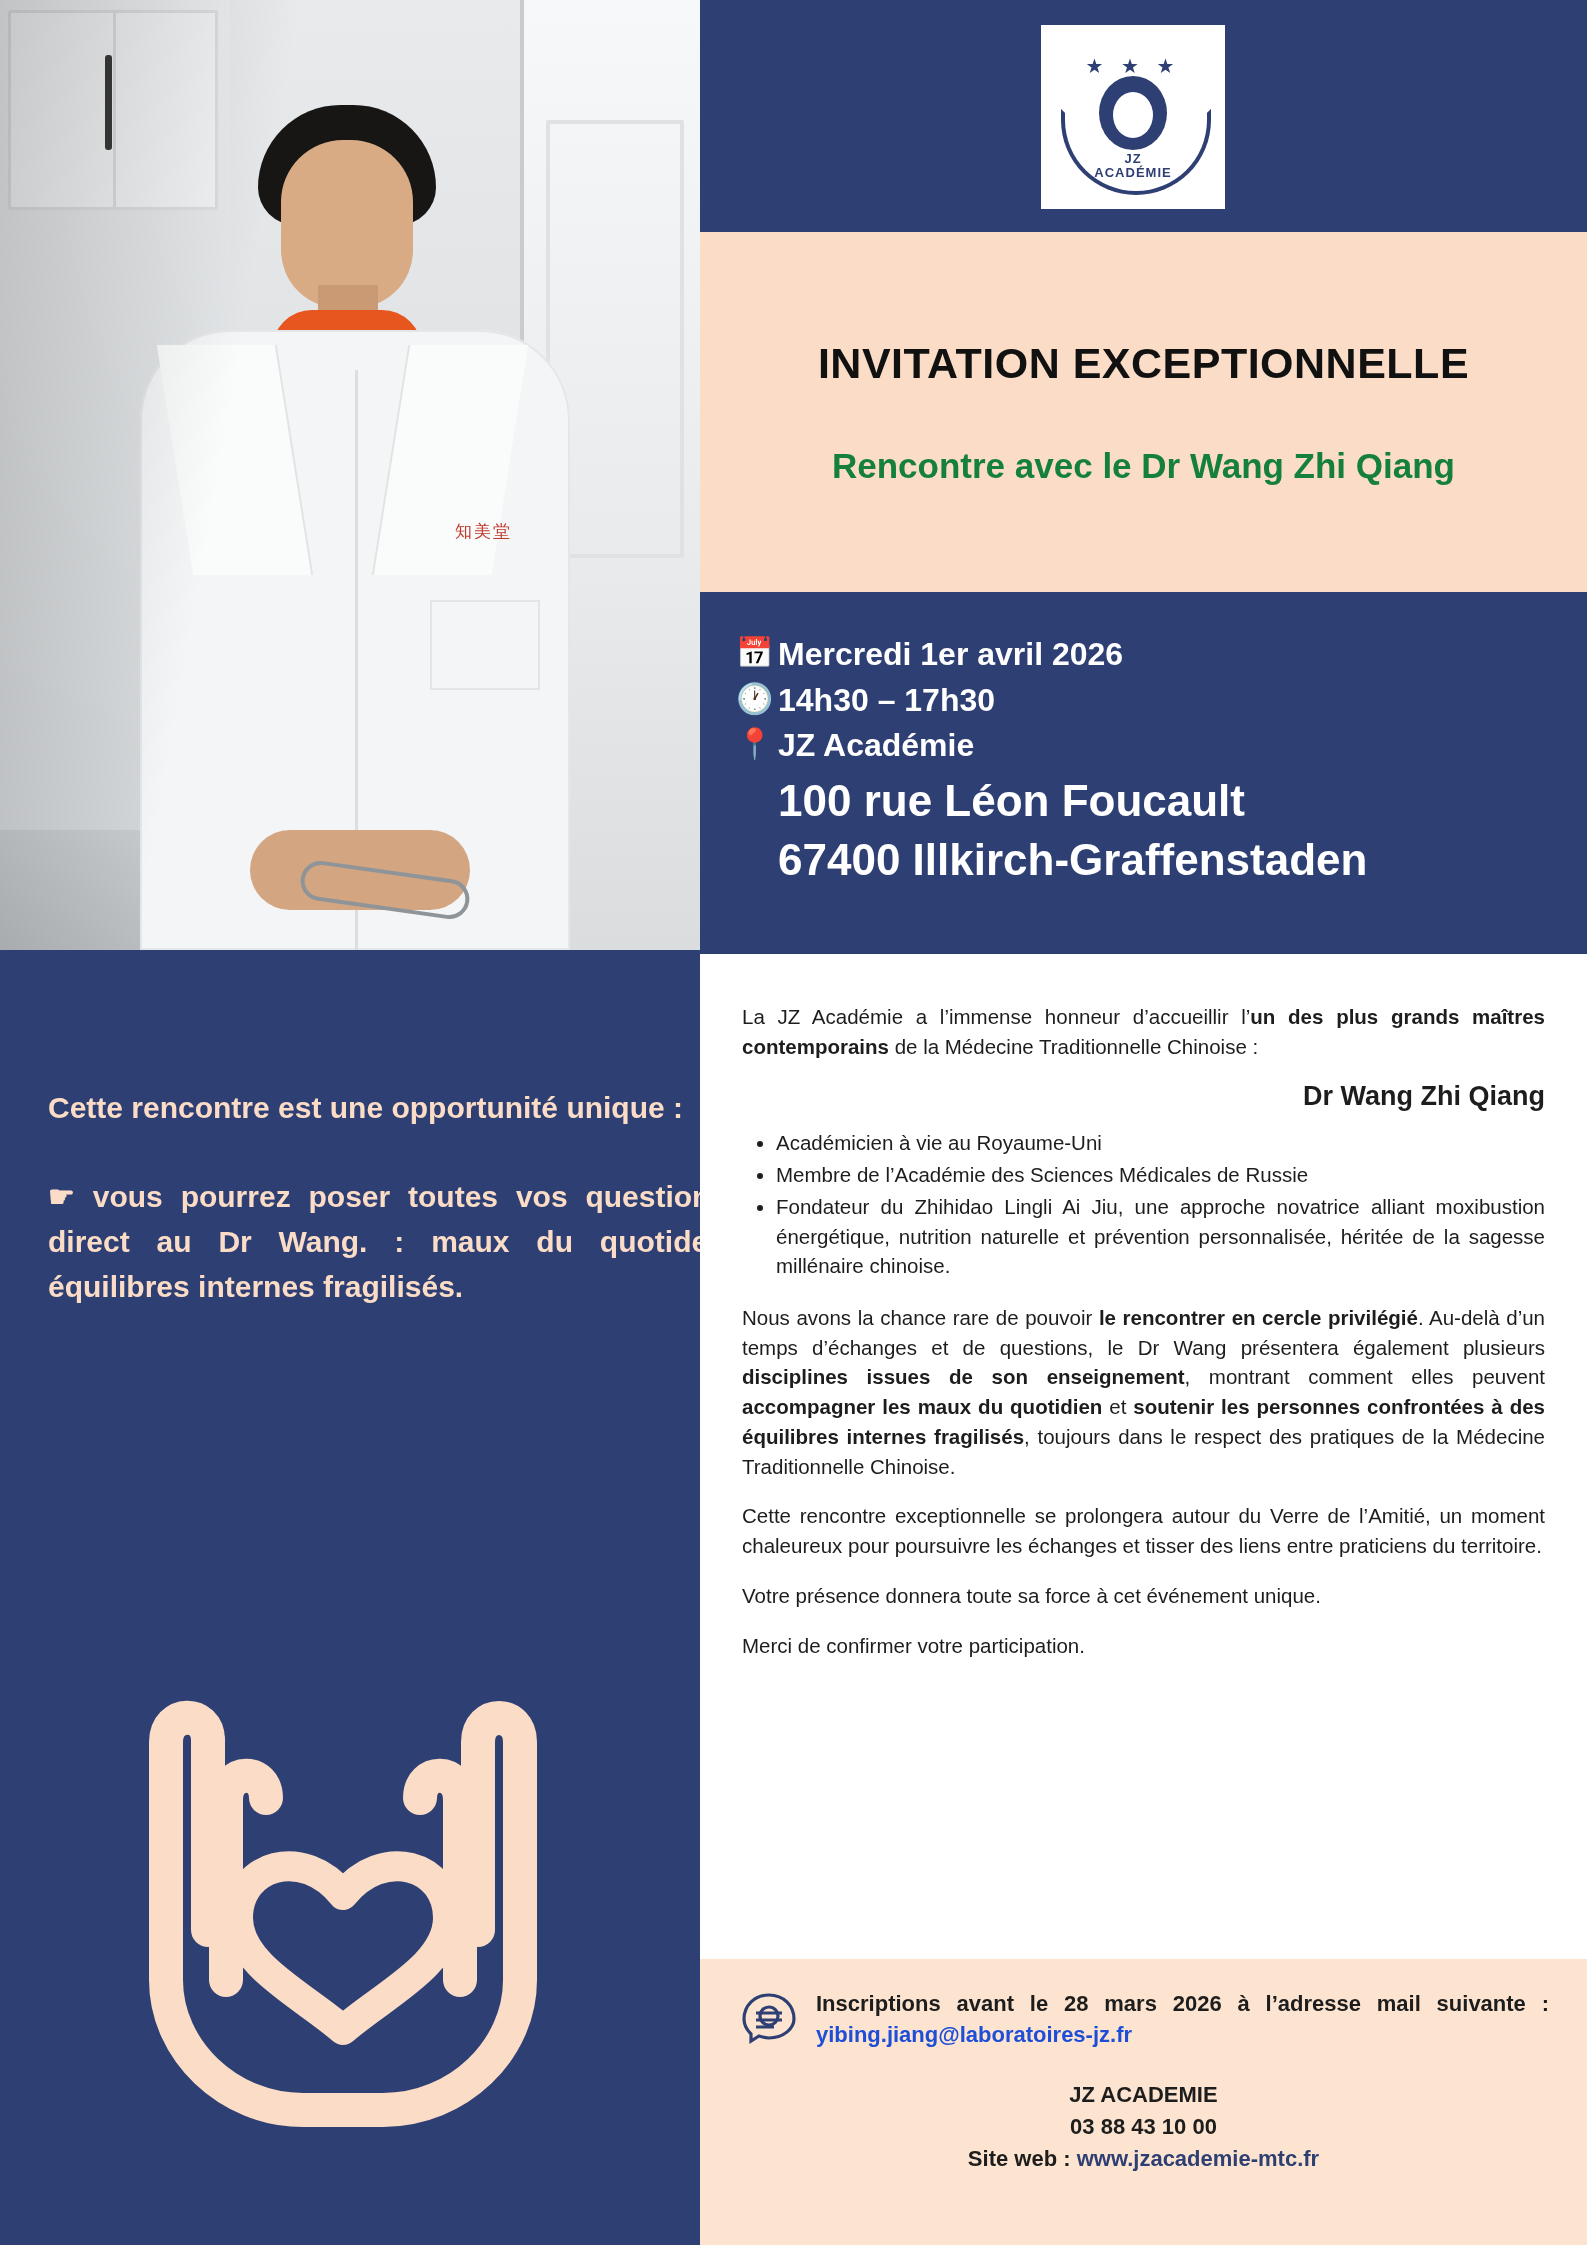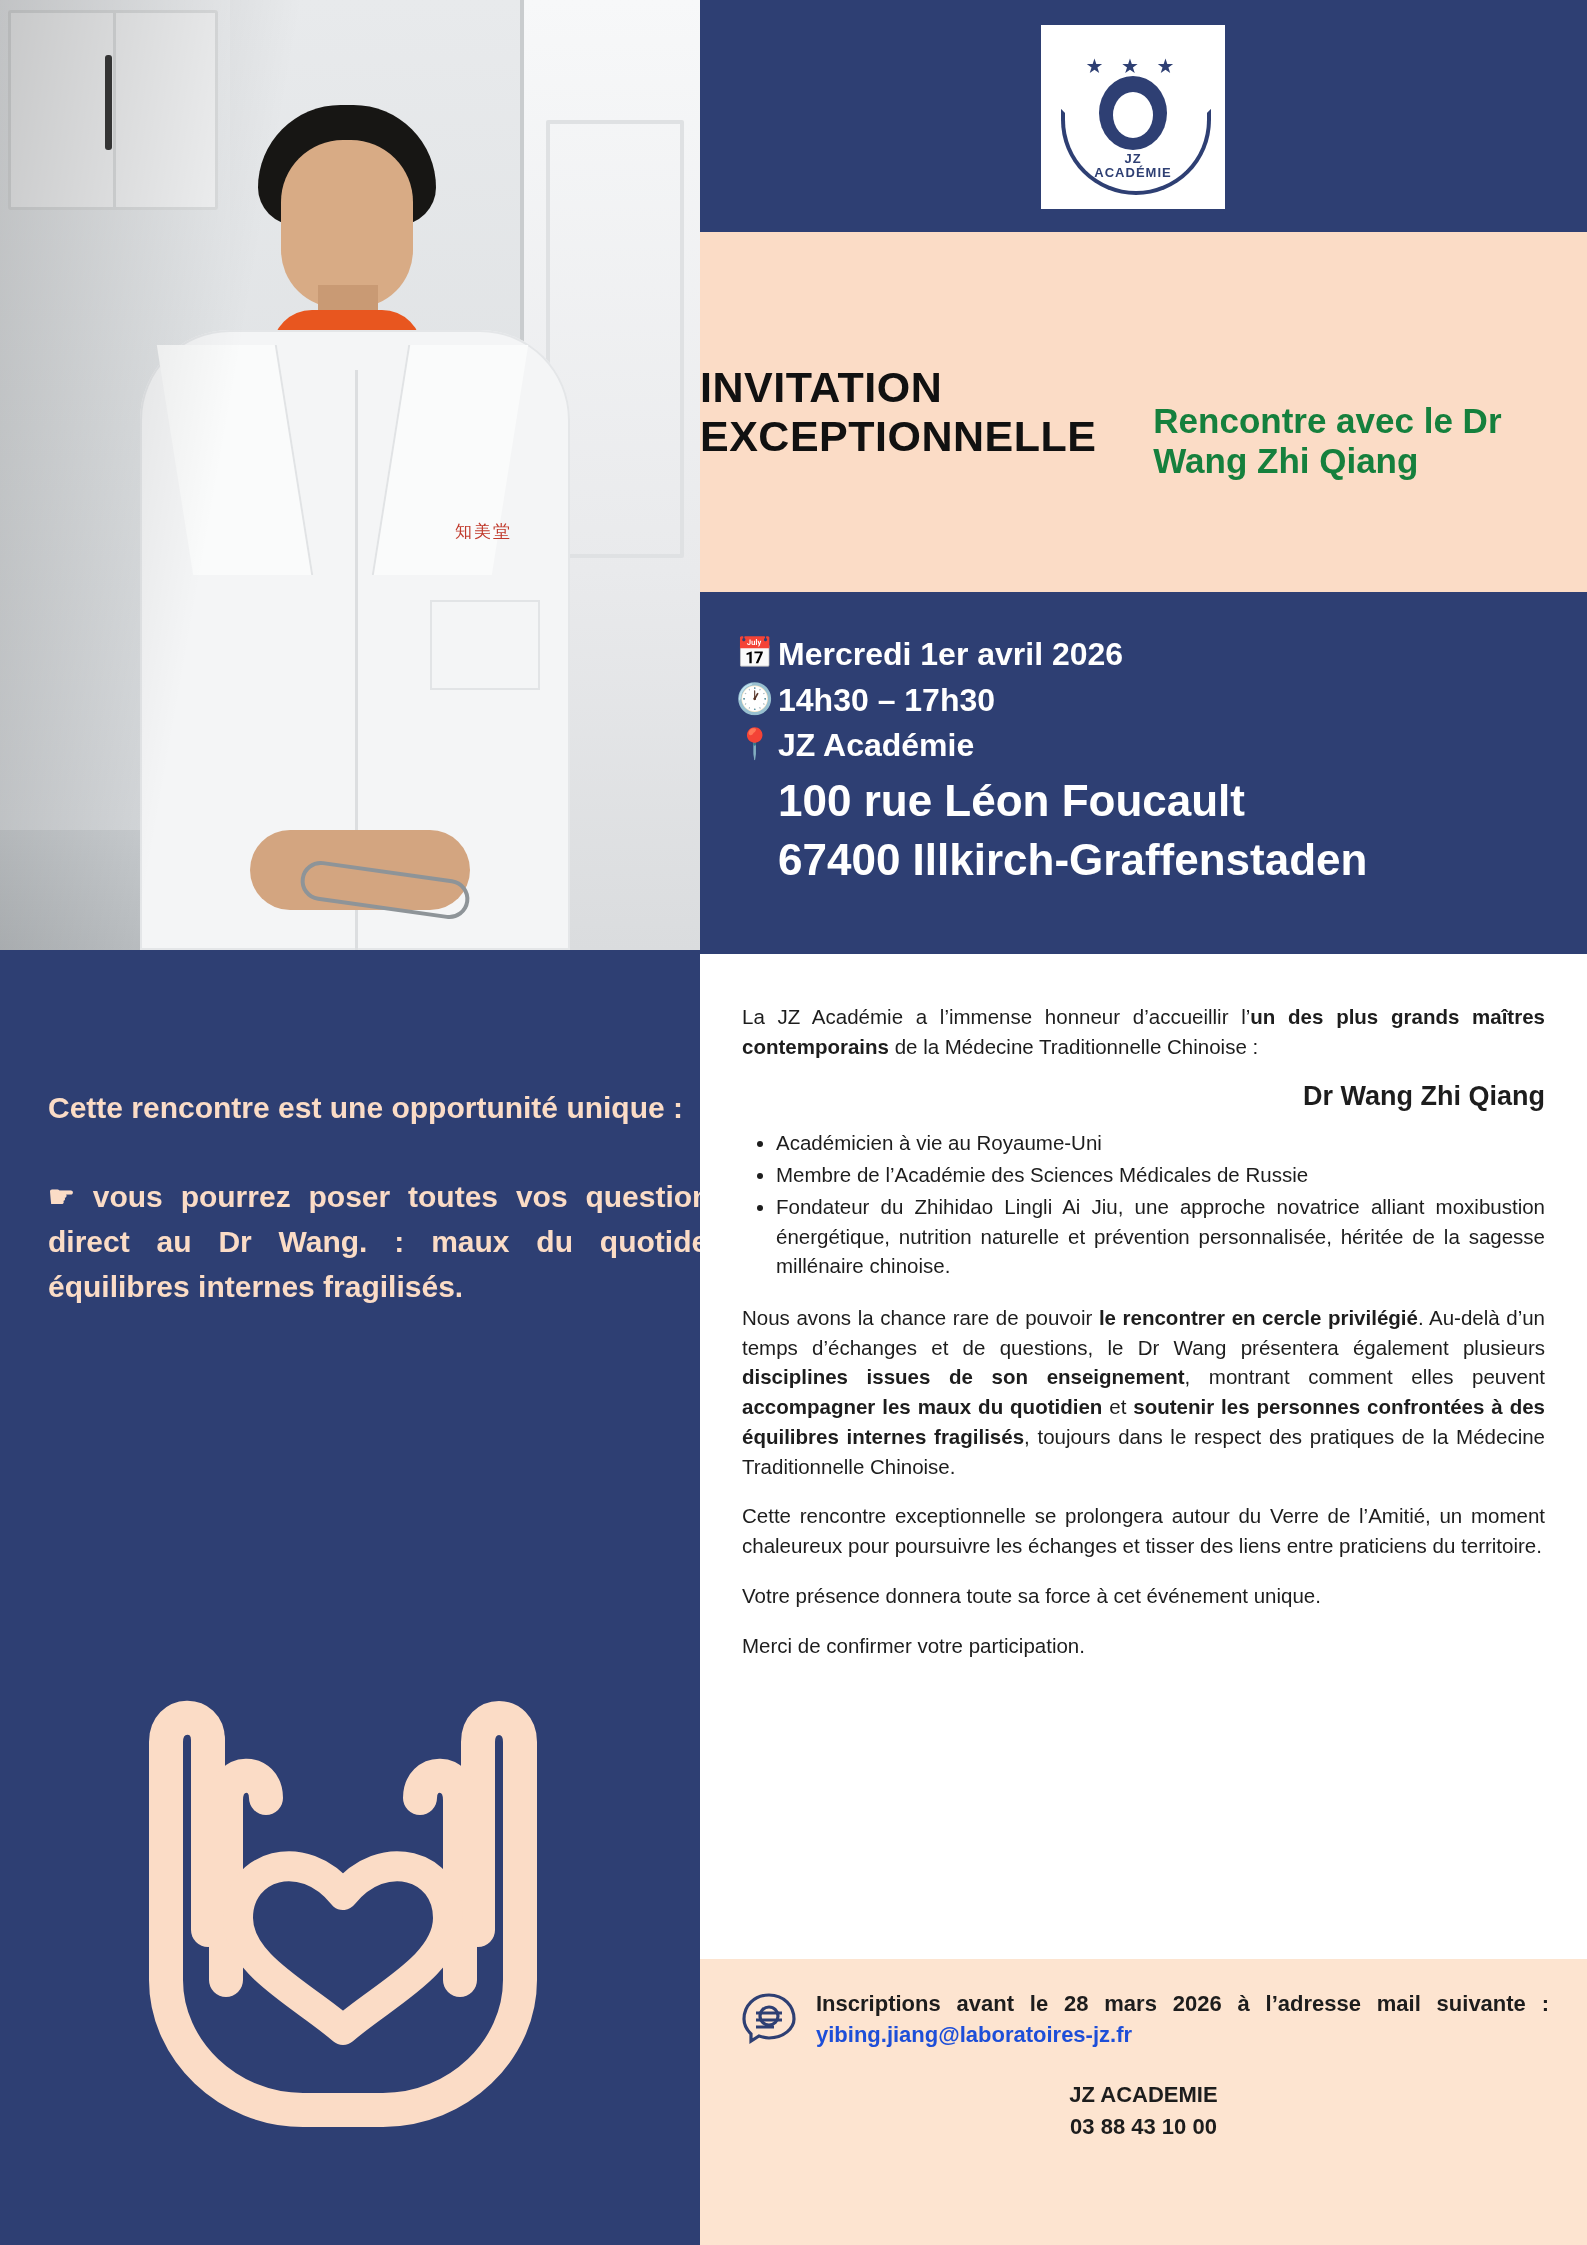--- a/index.html
+++ b/index.html
@@ -141,21 +141,21 @@
   }
   .logo-text { color:#2e3f73; font-weight:bold; font-size:13px; line-height:1.05; text-align:center; letter-spacing:1px;}
   .logo-wreath {
     position:absolute; left:20px; top:84px; width:150px; height:86px;
     border:4px solid #2e3f73; border-top-color:transparent; border-radius:0 0 75px 75px;
   }
 
   .title-band {
     position:absolute; left:700px; top:232px; width:887px; height:360px;
     background:#fbdcc6;
-    display:flex; flex-direction:row; align-items:center; justify-content:center;
+    display:flex; flex-direction:column; align-items:center; justify-content:center;
   }
   .title-main {
     font-size:43px; font-weight:bold; color:#111111; letter-spacing:.5px;
   }
   .title-sub {
     margin-top:58px; font-size:35px; font-weight:bold; color:#15803d;
   }
 
   .info-band {
     position:absolute; left:700px; top:592px; width:887px; height:362px;
@@ -310,16 +310,19 @@
           <circle cx="31" cy="27" r="9" fill="none" stroke="#2e3f73" stroke-width="3.2"></circle>
         </svg>
       </div>
       <div class="foot-reg">
         <span>Inscriptions avant le 28 mars 2026 à l’adresse mail suivante : </span><span class="mail">yibing.jiang@laboratoires-jz.fr</span>
       </div>
     </div>
     <div class="foot-center">
       <div>JZ ACADEMIE</div>
       <div>03 88 43 10 00</div>
+      <div>
+        <span>Site web : </span><span class="web">www.jzacademie-mtc.fr</span>
+      </div>
     </div>
   </div>
 
 </div>
 
 </body></html>

